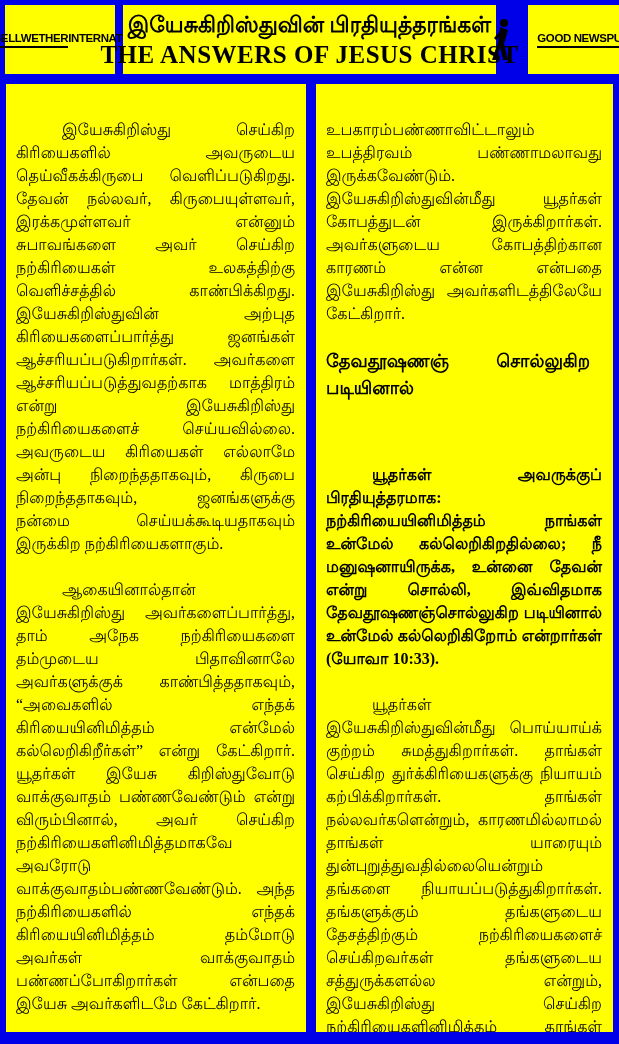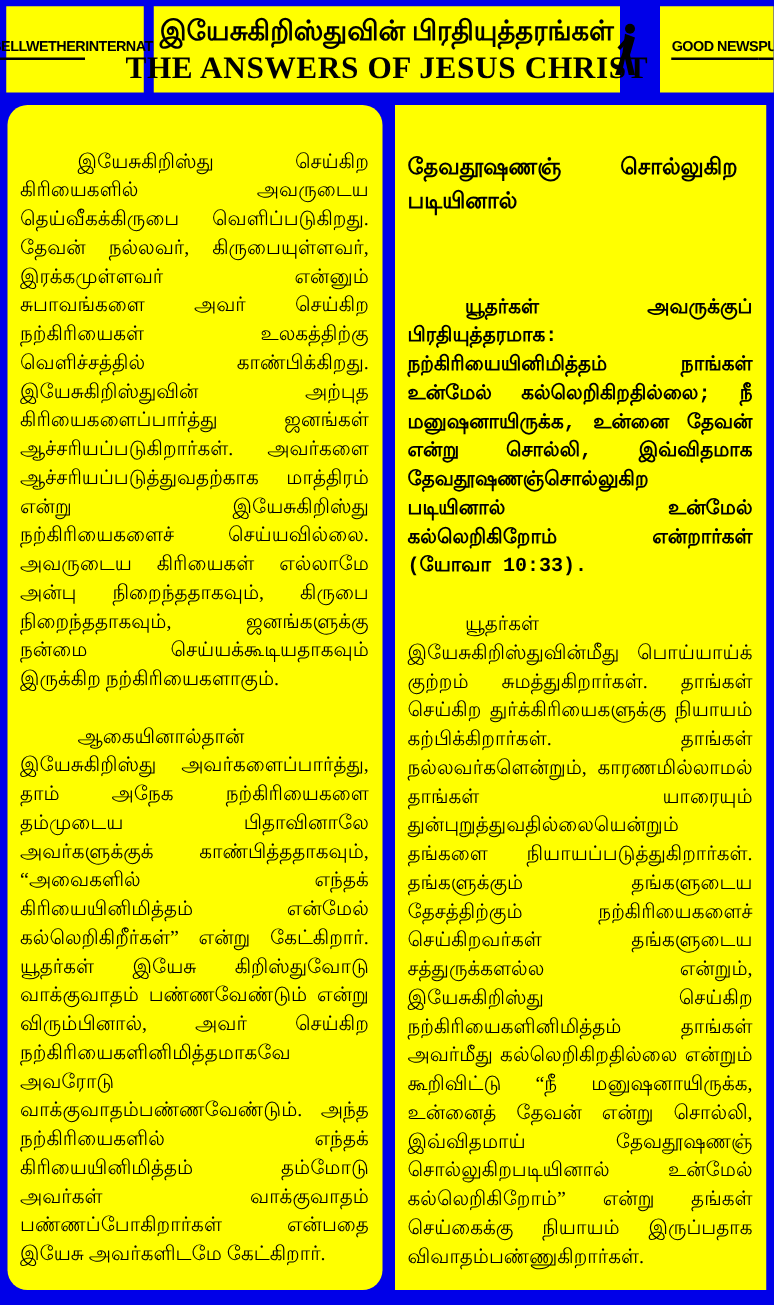--- a/index.html
+++ b/index.html
@@ -58,26 +58,26 @@
 
   
   .col {
     top: 84px; height: 948px;
     padding: 34px 11px 0 10px;
     overflow: hidden;
     text-align: justify;
     font-size: 16px;
     line-height: 23px;
   }
-  #col-left  { left: 6px;   width: 300px; border-radius: 16px; }
+  #col-left  { left: 6px;   width: 300px; }
   #col-right { left: 316px; width: 297px; }
 
   .para { margin: 0 0 23px 0; }
   .para.indent { text-indent: 46px; }
-  .para.bold { font-weight: bold; font-family: Liberation Mono, monospace; }
+  .para.bold { font-weight: bold; }
 
   .section-heading {
     font-size: 18px;
     font-weight: bold;
     margin: 2px 12px 34px 0;
     text-align: justify;
     line-height: 27px;
   }
   
   .section-heading::after { content: ""; display: inline-block; width: 100%; }
@@ -120,18 +120,19 @@
     </span>
   </div>
 
   <div class="panel col" id="col-left">
     <p class="para indent">இயேசுகிறிஸ்து செய்கிற கிரியைகளில் அவருடைய தெய்வீகக்கிருபை வெளிப்படுகிறது. தேவன் நல்லவர், கிருபையுள்ளவர், இரக்கமுள்ளவர் என்னும் சுபாவங்களை அவர் செய்கிற நற்கிரியைகள் உலகத்திற்கு வெளிச்சத்தில் காண்பிக்கிறது. இயேசுகிறிஸ்துவின் அற்புத கிரியைகளைப்பார்த்து ஜனங்கள் ஆச்சரியப்படுகிறார்கள். அவர்களை ஆச்சரியப்படுத்துவதற்காக மாத்திரம் என்று இயேசுகிறிஸ்து நற்கிரியைகளைச் செய்யவில்லை. அவருடைய கிரியைகள் எல்லாமே அன்பு நிறைந்ததாகவும், கிருபை நிறைந்ததாகவும், ஜனங்களுக்கு நன்மை செய்யக்கூடியதாகவும் இருக்கிற நற்கிரியைகளாகும்.</p>
     <p class="para indent">ஆகையினால்தான் இயேசுகிறிஸ்து அவர்களைப்பார்த்து, தாம் அநேக நற்கிரியைகளை தம்முடைய பிதாவினாலே அவர்களுக்குக் காண்பித்ததாகவும், “அவைகளில் எந்தக் கிரியையினிமித்தம் என்மேல் கல்லெறிகிறீர்கள்” என்று கேட்கிறார். யூதர்கள் இயேசு கிறிஸ்துவோடு வாக்குவாதம் பண்ணவேண்டும் என்று விரும்பினால், அவர் செய்கிற நற்கிரியைகளினிமித்தமாகவே அவரோடு வாக்குவாதம்பண்ணவேண்டும். அந்த நற்கிரியைகளில் எந்தக் கிரியையினிமித்தம் தம்மோடு அவர்கள் வாக்குவாதம் பண்ணப்போகிறார்கள் என்பதை இயேசு அவர்களிடமே கேட்கிறார்.</p>
 
   </div>
 
   <div class="panel col" id="col-right">
+    <p class="para">உபகாரம்பண்ணாவிட்டாலும் உபத்திரவம் பண்ணாமலாவது இருக்கவேண்டும். இயேசுகிறிஸ்துவின்மீது யூதர்கள் கோபத்துடன் இருக்கிறார்கள். அவர்களுடைய கோபத்திற்கான காரணம் என்ன என்பதை இயேசுகிறிஸ்து அவர்களிடத்திலேயே கேட்கிறார்.</p>
     <div class="section-heading">தேவதூஷணஞ் சொல்லுகிற படியினால்</div>
     <p class="para indent bold">யூதர்கள் அவருக்குப் பிரதியுத்தரமாக: நற்கிரியையினிமித்தம் நாங்கள் உன்மேல் கல்லெறிகிறதில்லை; நீ மனுஷனாயிருக்க, உன்னை தேவன் என்று சொல்லி, இவ்விதமாக தேவதூஷணஞ்சொல்லுகிற படியினால் உன்மேல் கல்லெறிகிறோம் என்றார்கள் (யோவா 10:33).</p>
     <p class="para indent">யூதர்கள் இயேசுகிறிஸ்துவின்மீது பொய்யாய்க் குற்றம் சுமத்துகிறார்கள். தாங்கள் செய்கிற துர்க்கிரியைகளுக்கு நியாயம் கற்பிக்கிறார்கள். தாங்கள் நல்லவர்களென்றும், காரணமில்லாமல் தாங்கள் யாரையும் துன்புறுத்துவதில்லையென்றும் தங்களை நியாயப்படுத்துகிறார்கள். தங்களுக்கும் தங்களுடைய தேசத்திற்கும் நற்கிரியைகளைச் செய்கிறவர்கள் தங்களுடைய சத்துருக்களல்ல என்றும், இயேசுகிறிஸ்து செய்கிற நற்கிரியைகளினிமித்தம் தாங்கள் அவர்மீது கல்லெறிகிறதில்லை என்றும் கூறிவிட்டு “நீ மனுஷனாயிருக்க, உன்னைத் தேவன் என்று சொல்லி, இவ்விதமாய் தேவதூஷணஞ் சொல்லுகிறபடியினால் உன்மேல் கல்லெறிகிறோம்” என்று தங்கள் செய்கைக்கு நியாயம் இருப்பதாக விவாதம்பண்ணுகிறார்கள்.</p>
   </div>
 
 </div>
 
 </body></html>

